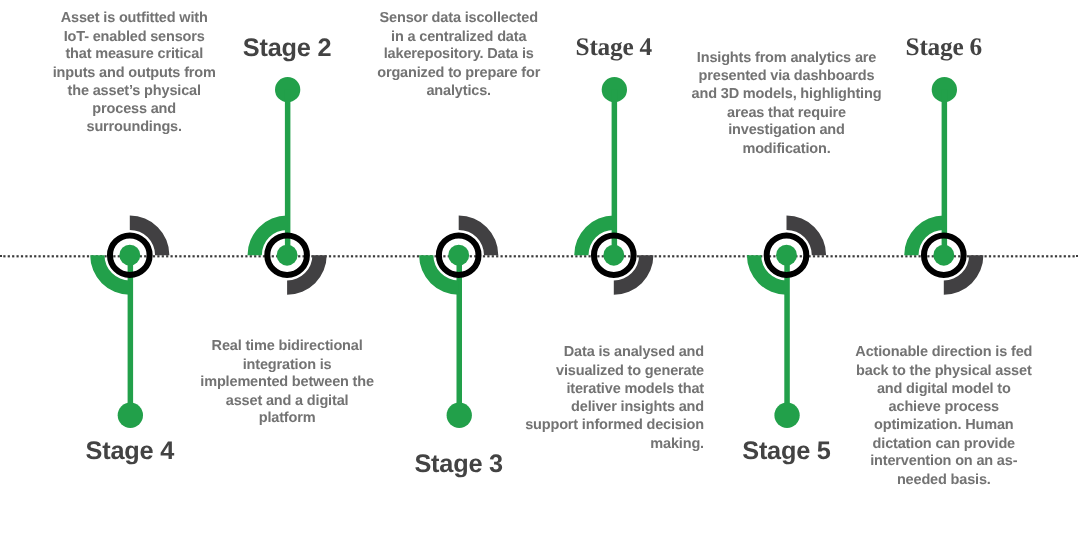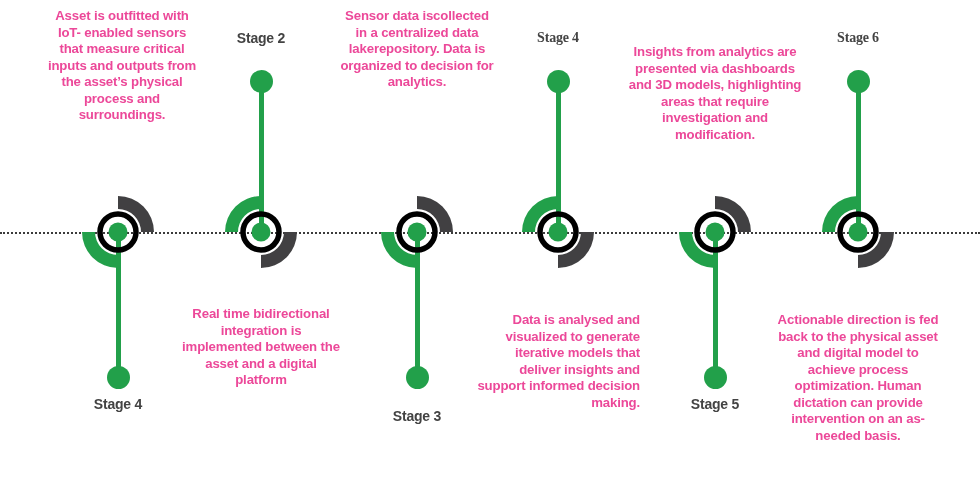--- a/index.html
+++ b/index.html
@@ -59,34 +59,34 @@
     height: 23px;
     border-radius: 50%;
     background: #22a04a;
     left: -11.5px;
   }
 
   
   .stage-label {
     position: absolute;
     text-align: center;
-    font-size: 14px;
+    font-size: 23px;
     font-weight: bold;
     color: #434343;
     white-space: nowrap;
     letter-spacing: -0.2px;
   }
 
   
   .desc {
     position: absolute;
     text-align: center;
     font-size: 13.2px;
     line-height: 1.25;
-    color: #ec4899;
+    color: #737373;
     font-weight: bold;
     letter-spacing: -0.15px;
   }
 </style>
 </head>
 <body>
 
 <div id="canvas">
 
   <div class="baseline"></div>
@@ -115,21 +115,21 @@
         <path d="M40 76 A36 36 0 0 0 76 40 L63 40 A23 23 0 0 1 40 63 Z" fill="#414042"></path>
         <path d="M4 40 A36 36 0 0 1 40 4 L40 17 A23 23 0 0 0 17 40 Z" fill="#22a04a"></path>
         <circle cx="40" cy="40" r="18" fill="none" stroke="#000000" stroke-width="5.5"></circle>
         <circle cx="40" cy="40" r="9.5" fill="#22a04a"></circle>
       </svg>
     </div>
     <div class="desc" style="left:-80px; top:306px; width:160px;">Real time bidirectional integration is implemented between the asset and a digital platform</div>
   </div>
 
   <div class="stage" style="left:417px;">
-    <div class="desc" style="left:-78px; top:8px; width:156px;">Sensor data iscollected in a centralized data lakerepository. Data is organized to decision for analytics.</div>
+    <div class="desc" style="left:-78px; top:8px; width:156px;">Sensor data iscollected in a centralized data lakerepository. Data is organized to prepare for analytics.</div>
     <div class="stem" style="top:232px; height:146px;"></div>
     <div class="dot" style="top:366px;"></div>
     <div class="node">
       <svg width="80" height="80" viewBox="0 0 80 80">
         <path d="M40 4 A36 36 0 0 1 76 40 L63 40 A23 23 0 0 0 40 17 Z" fill="#414042"></path>
         <path d="M4 40 A36 36 0 0 0 40 76 L40 63 A23 23 0 0 1 17 40 Z" fill="#22a04a"></path>
         <circle cx="40" cy="40" r="18" fill="none" stroke="#000000" stroke-width="5.5"></circle>
         <circle cx="40" cy="40" r="9.5" fill="#22a04a"></circle>
       </svg>
     </div>

